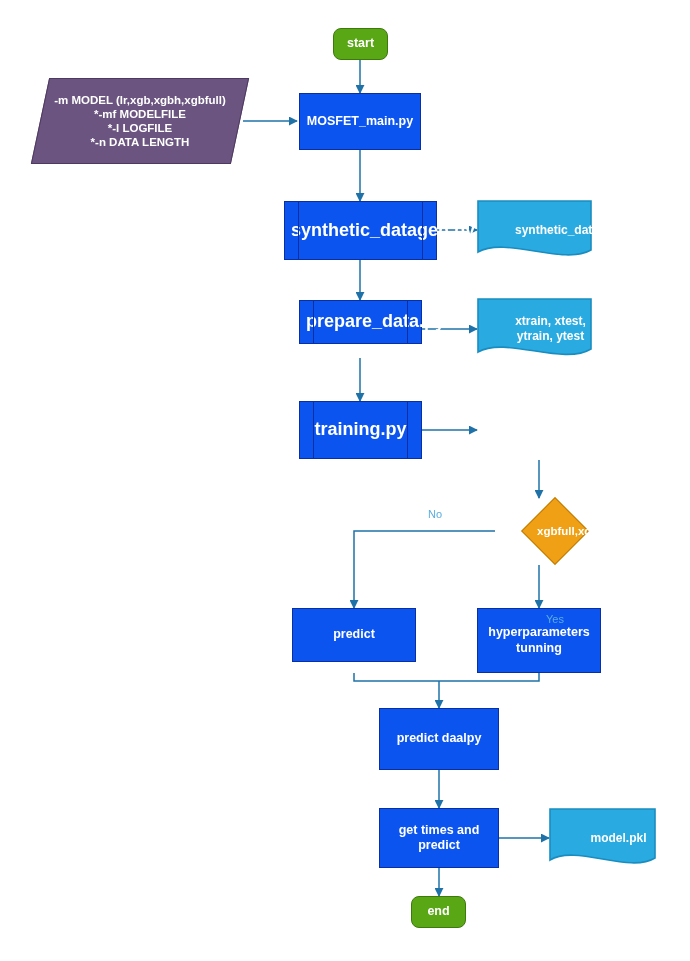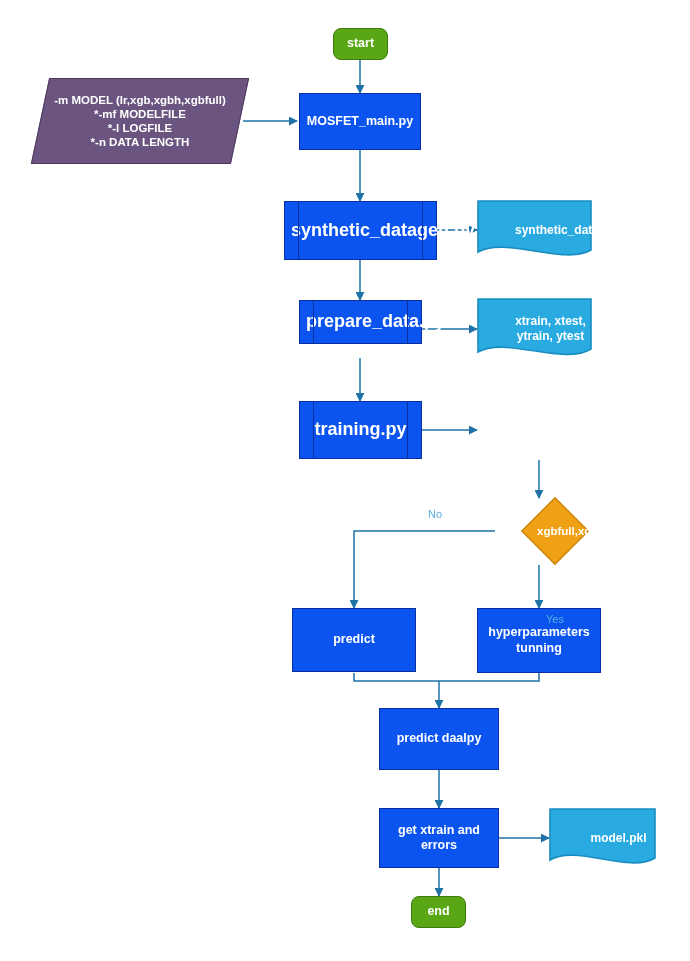--- a/index.html
+++ b/index.html
@@ -235,35 +235,35 @@
 
 
   <div class="node decision" style="left:515px; top:507px; width:48px; height:48px;">
     <span class="diamond-bg"></span>
     <span class="lbl">xgbfull,xgbh</span>
   </div>
 
   <div class="edge-label" style="left:428px; top:508px;">No</div>
   <div class="edge-label" style="left:546px; top:577px;margin-top:36px;">Yes</div>
 
-  <div class="node process" style="left:292px; top:608px; width:124px; height:64px;">
+  <div class="node process" style="left:292px; top:608px; width:124px; height:54px;">
     <span class="lbl">predict</span>
   </div>
 
   <div class="node process" style="left:477px; top:608px; width:124px; height:65px;">
     <span class="lbl">hyperparameters
 tunning</span>
   </div>
 
   <div class="node process" style="left:379px; top:708px; width:120px; height:62px;">
     <span class="lbl">predict daalpy</span>
   </div>
 
   <div class="node process" style="left:379px; top:808px; width:120px; height:60px;">
-    <span class="lbl">get xtrain and errors</span>
+    <span class="lbl">get times and predict</span>
   </div>
 
   <div class="node document" style="left:549px; top:808px; width:107px; height:60px;">
     <span class="doc-bg">
       <svg viewBox="0 0 107 60" preserveAspectRatio="none" xmlns="http://www.w3.org/2000/svg">
         <path d="M1,1 L106,1 L106,50 C80,66 27,36 1,52 Z" fill="#29abe2" stroke="#1a8dc0" stroke-width="1.6"></path>
       </svg>
     </span>
     <span class="lbl">model.pkl</span>
   </div>

